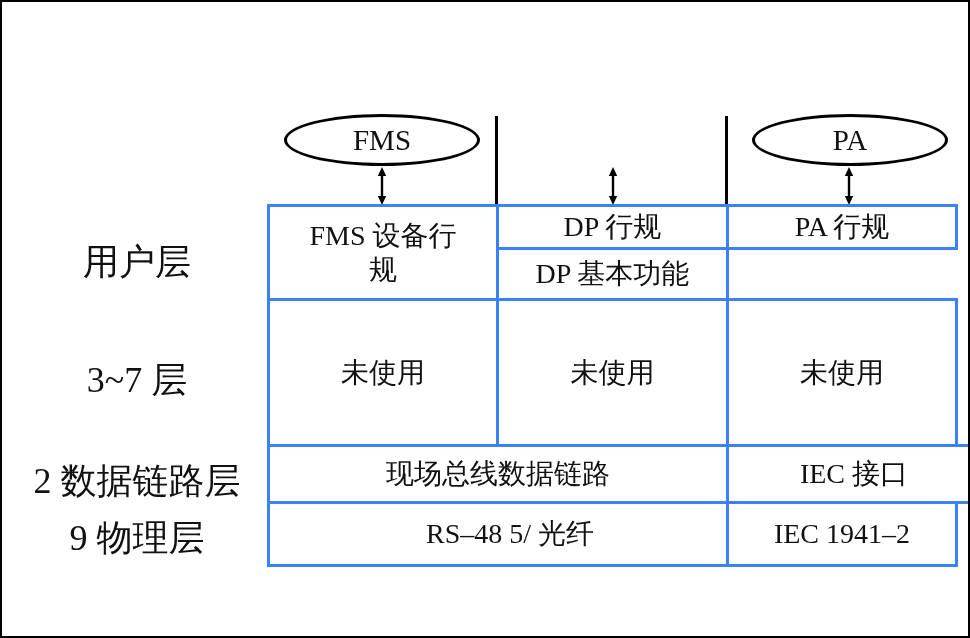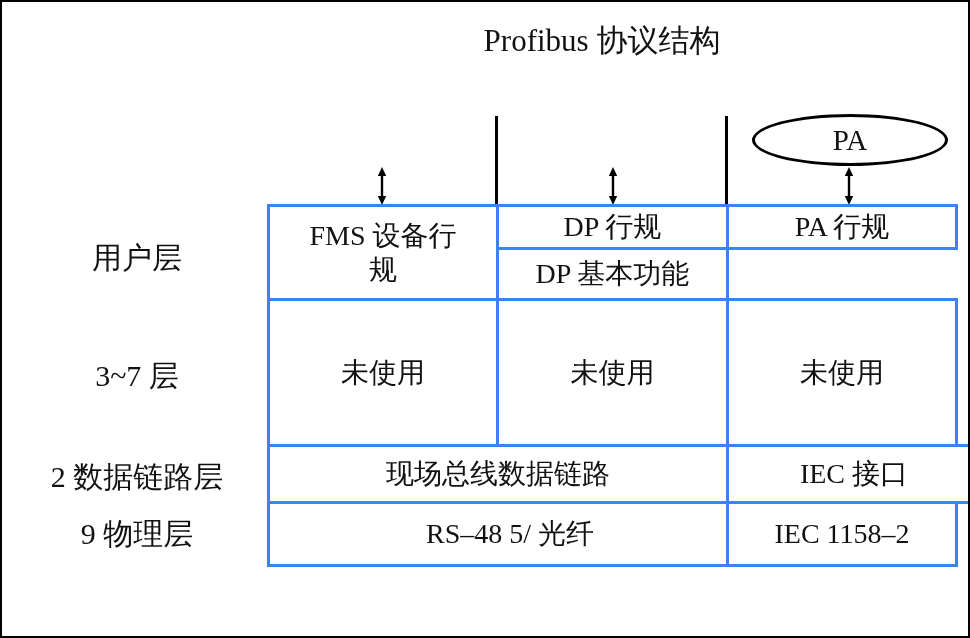--- a/index.html
+++ b/index.html
@@ -81,35 +81,37 @@
   .cell.cH { left: 724px; top: 296px; width: 232px; height: 149px; }
   .cell.cI { left: 265px; top: 442px; width: 462px; height: 60px; }
   .cell.cJ { left: 724px; top: 442px; width: 256px; height: 60px; }
   .cell.cK { left: 265px; top: 499px; width: 462px; height: 66px; padding-left: 24px; }
   .cell.cL { left: 724px; top: 499px; width: 232px; height: 66px; }
   .layer-label {
     position: absolute;
     left: 10px;
     width: 250px;
     text-align: center;
-    font-size: 30px;
+    font-size: 36px;
     white-space: nowrap;
   }
   .layer-label.l0 { top: 236px; }
   .layer-label.l1 { top: 354px; }
   .layer-label.l2 { top: 455px; }
   .layer-label.l3 { top: 512px; }
 </style>
 </head>
 <body>
 
 <div class="canvas">
 
-  <div class="title">Profibus 协议结构</div>
 
+  <div class="bubble fms">
+    <span>FMS</span>
+  </div>
   <div class="bubble pa">
     <span>PA</span>
   </div>
 
   <div class="vsep s1"></div>
   <div class="vsep s2"></div>
 
   <svg class="arrow a1" viewBox="0 0 14 38">
     <path d="M7 6 L7 32" stroke="#000" stroke-width="2.4" fill="none"></path>
     <path d="M7 0 L2.8 9 L11.2 9 Z" fill="#000"></path>
@@ -150,21 +152,21 @@
   <div class="cell cI">
     <span>现场总线数据链路</span>
   </div>
   <div class="cell cJ">
     <span>IEC 接口</span>
   </div>
   <div class="cell cK">
     <span>RS–48 5/ 光纤</span>
   </div>
   <div class="cell cL">
-    <span>IEC 1158–2</span>
+    <span>IEC 1941–2</span>
   </div>
 
   <div class="layer-label l0">用户层</div>
   <div class="layer-label l1">3~7 层</div>
   <div class="layer-label l2">2 数据链路层</div>
   <div class="layer-label l3">9 物理层</div>
 
 </div>
 
 </body></html>

